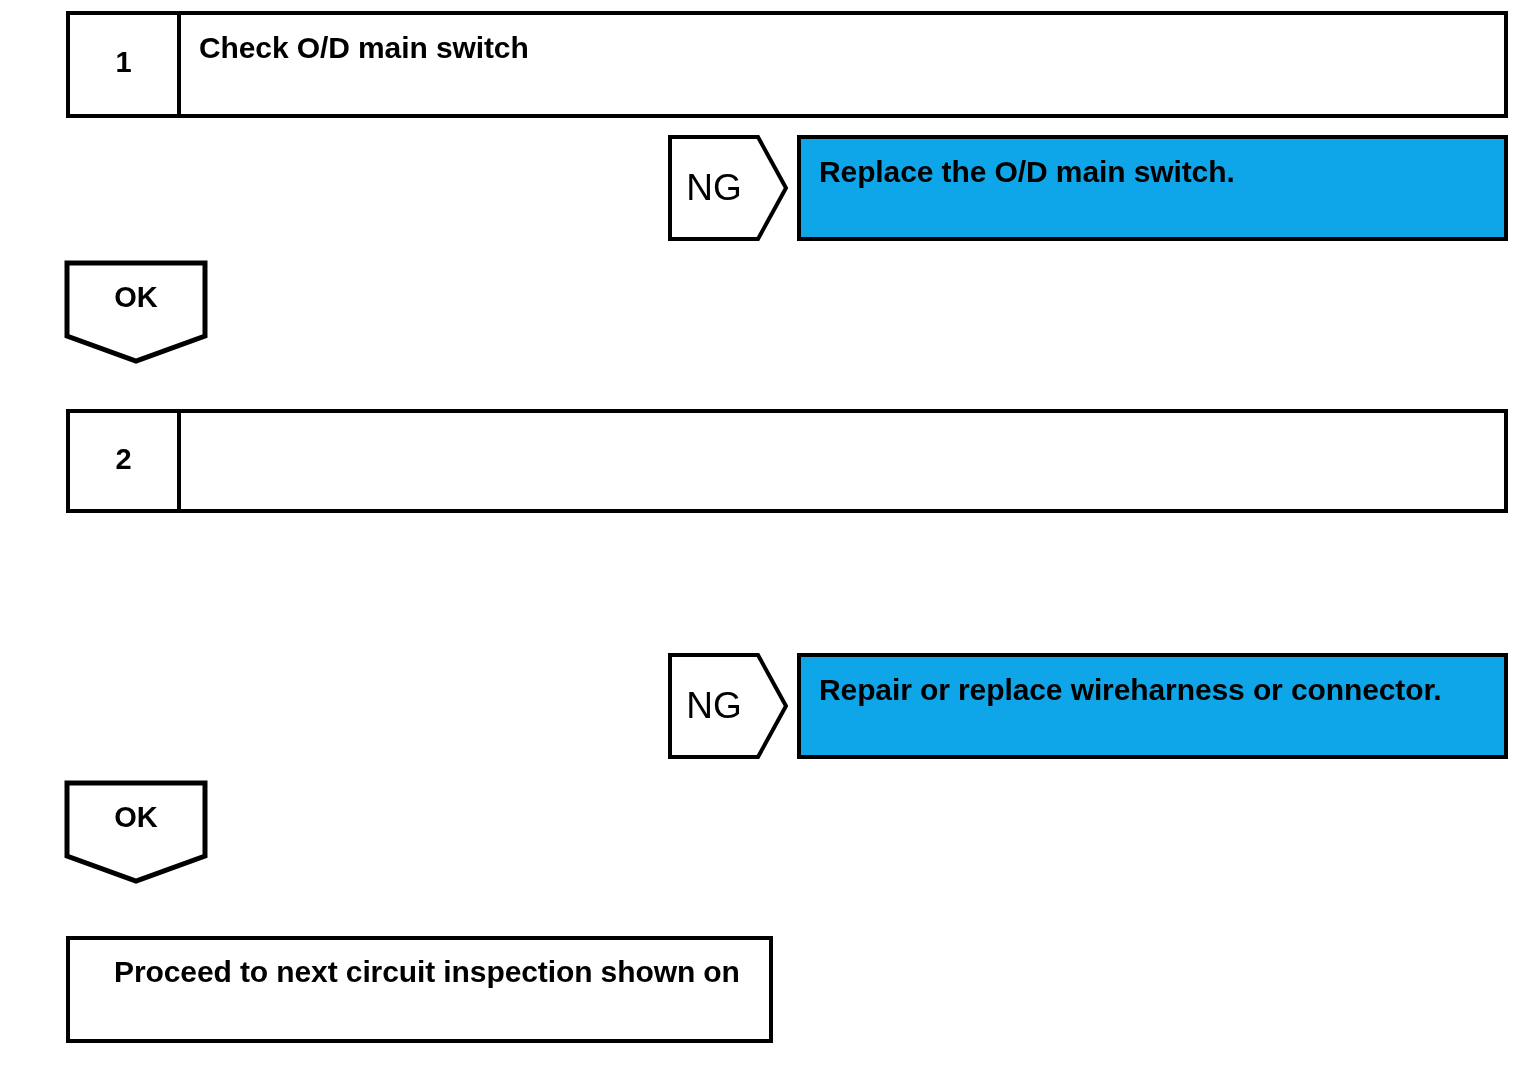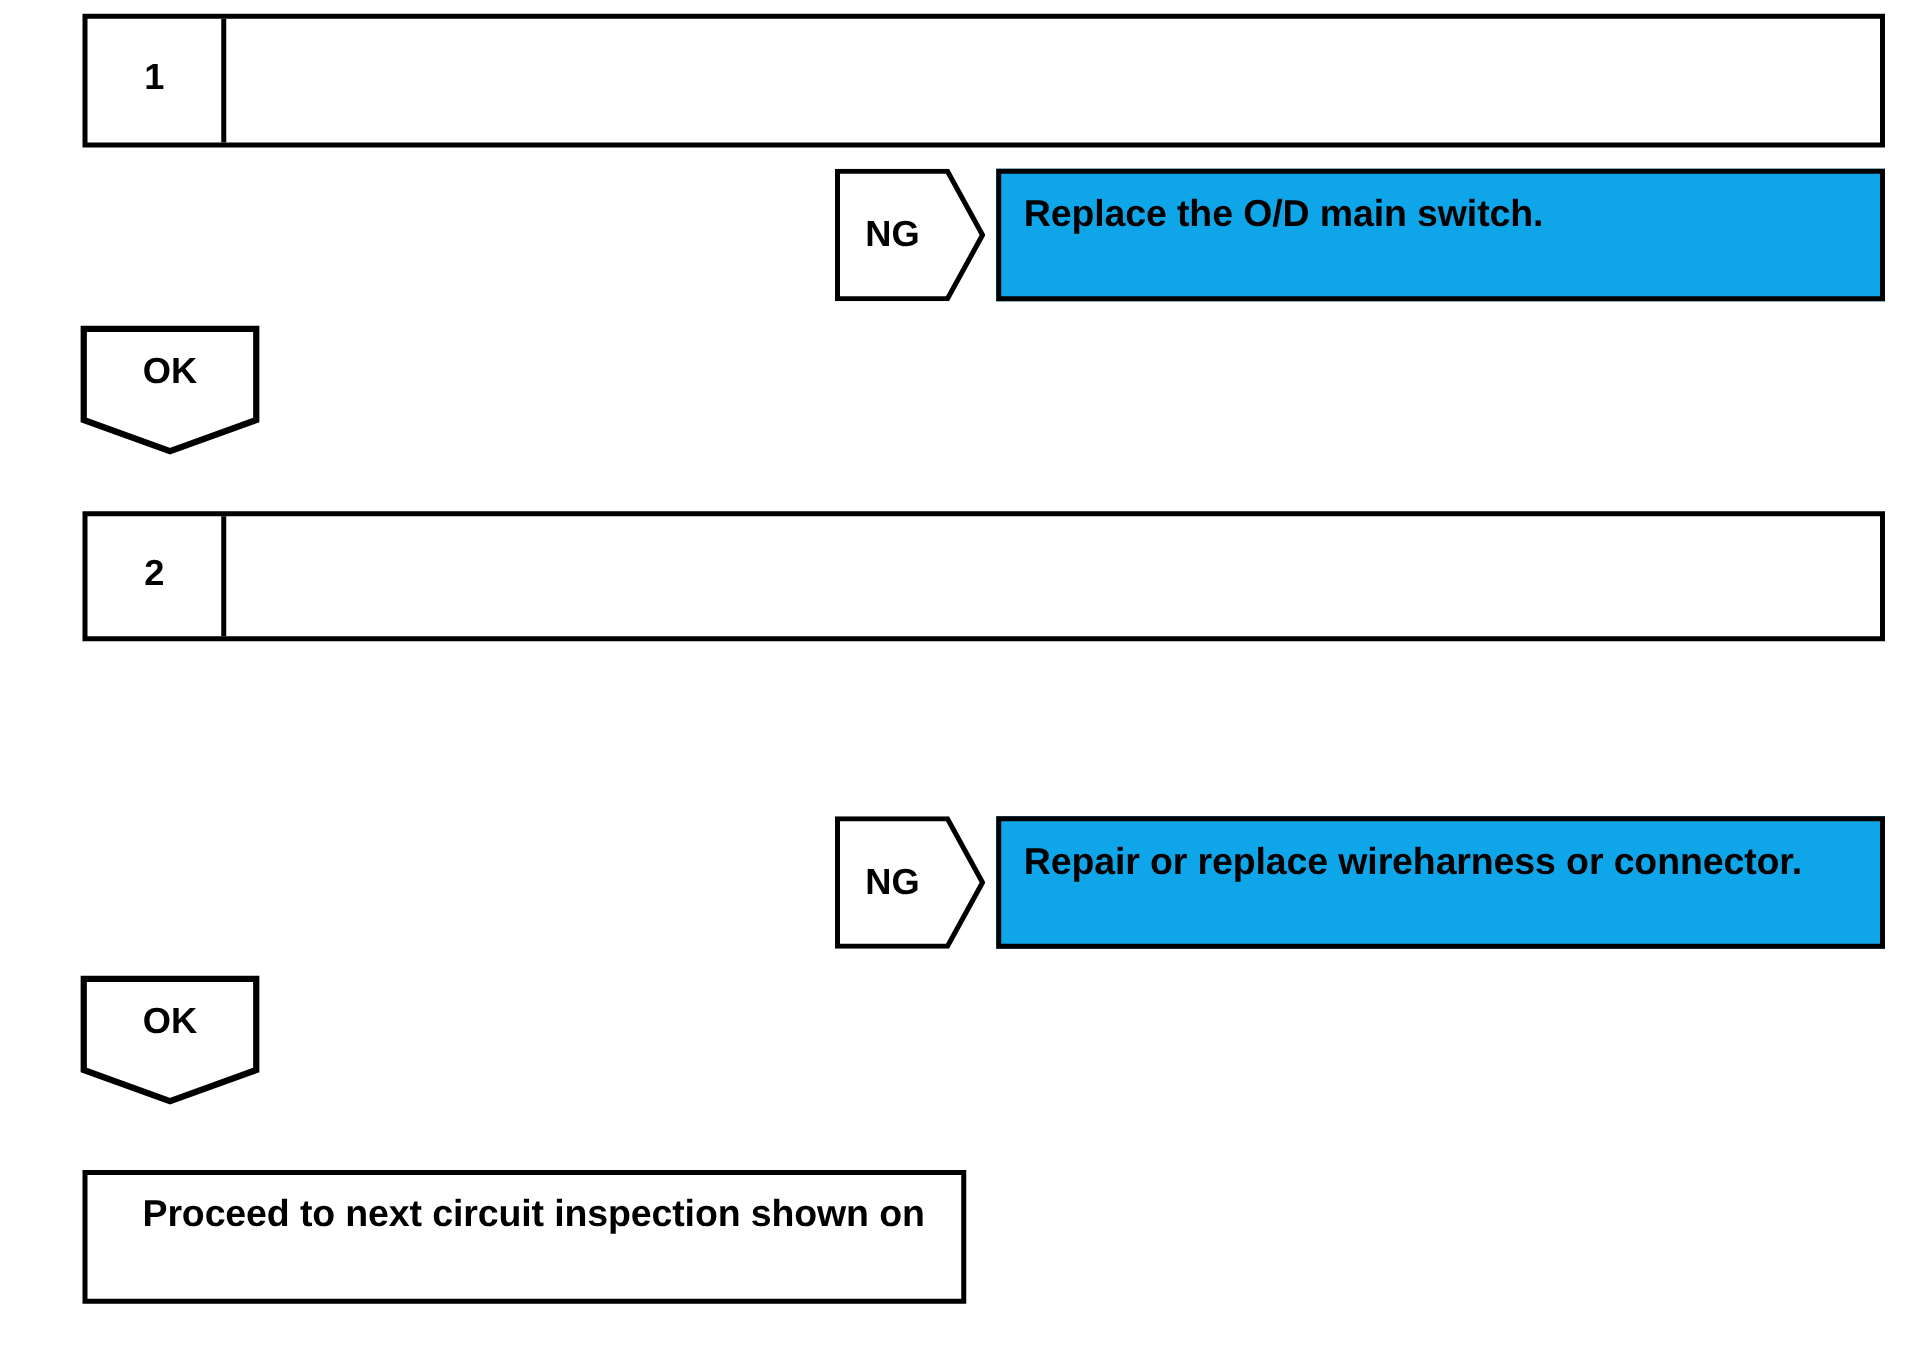--- a/index.html
+++ b/index.html
@@ -71,22 +71,22 @@
   }
   .ng-tag .ng-label {
     position: absolute;
     left: 0;
     top: 0;
     width: 92px;
     height: 106px;
     display: flex;
     align-items: center;
     justify-content: center;
-    font-weight: bold;
-    font-size: 29px;
+    font-weight: normal;
+    font-size: 37px;
     letter-spacing: 0px;
   }
   .result-box {
     position: absolute;
     box-sizing: border-box;
     border: 4px solid #000;
     background: #0ea5e9;
     height: 106px;
   }
   .result-text {
@@ -139,20 +139,21 @@
   }
   .final-line-1 { padding-left: 8px; }
 </style>
 </head>
 <body>
 
 <div id="page">
 
   <div class="step-box" style="left:66px; top:11px; width:1442px; height:107px;">
     <div class="step-num">1</div>
+    <div class="step-text">Check O/D main switch</div>
   </div>
 
   <div class="ng-group" style="left:668px; top:135px;">
     <div class="ng-tag">
       <svg viewBox="0 0 120 106" preserveAspectRatio="none">
         <polygon points="2,2 90,2 118,53 90,104 2,104" fill="#ffffff" stroke="#000000" stroke-width="4" stroke-linejoin="miter"></polygon>
       </svg>
       <span class="ng-label">NG</span>
     </div>
     <div class="result-box" style="left:129px; top:0px; width:711px;">

